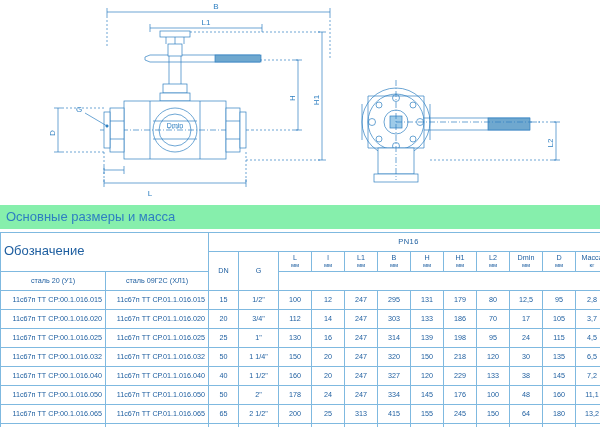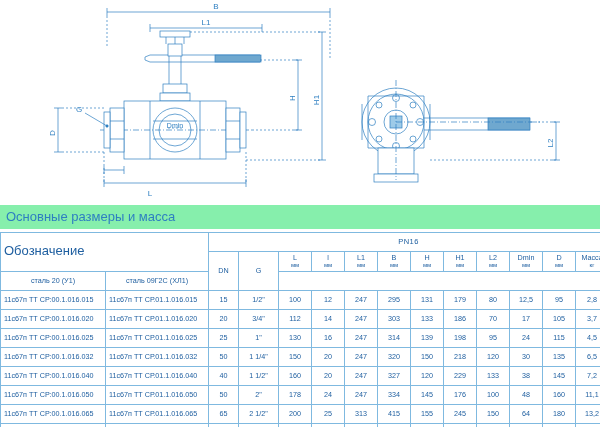--- a/index.html
+++ b/index.html
@@ -65,21 +65,21 @@
     font-weight: normal;
     line-height: 1.15;
     height: 14px;
   }
   table.spec th.lbl-desig {
     text-align: left;
     font-size: 13px;
     color: #1f5fa0;
   }
   table.spec td.name-col {
-    text-align: left;
+    text-align: right;
     font-size: 7.2px;
     white-space: nowrap;
   }
   .hdr-pn {
     font-size: 7.5px;
     letter-spacing: .5px;
   }
   .sub {
     font-size: 6px;
     display: block;

